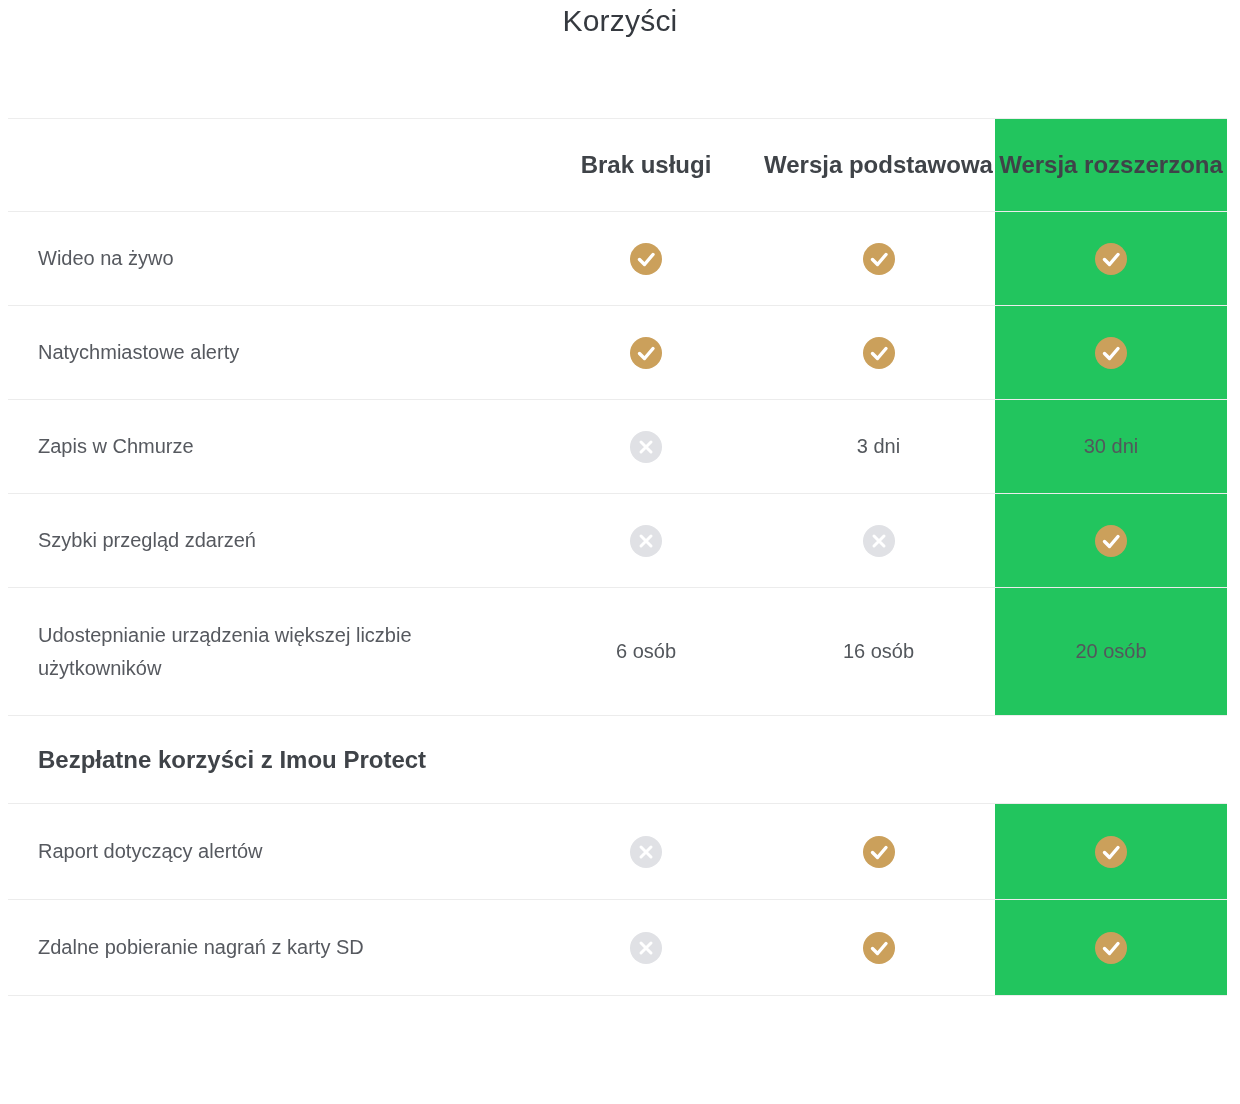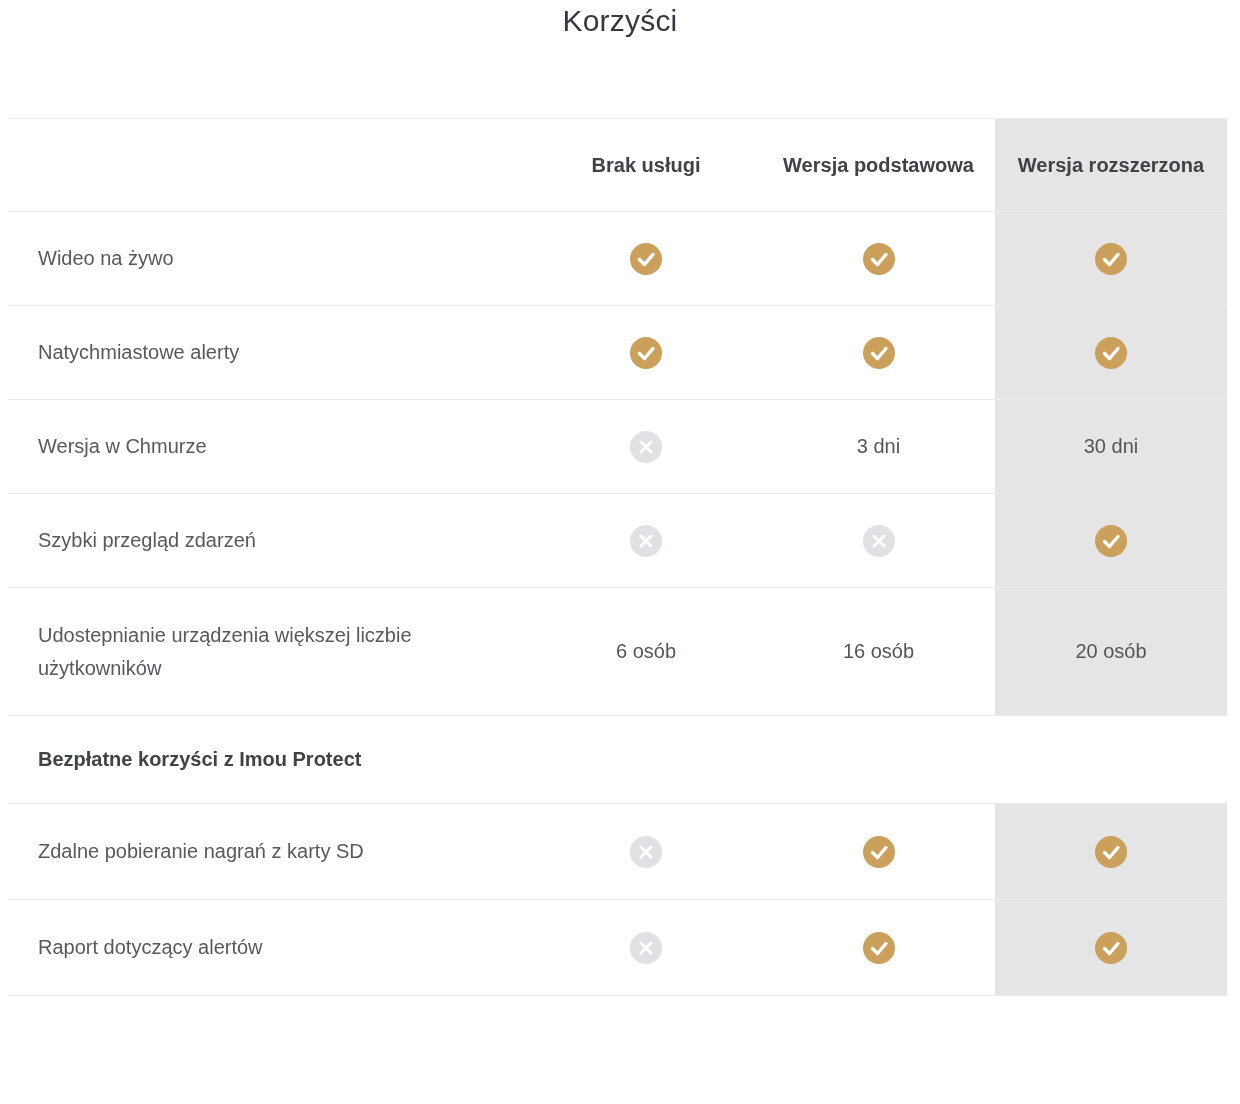--- a/index.html
+++ b/index.html
@@ -54,27 +54,27 @@
     text-align: left;
     padding-left: 30px;
     padding-right: 40px;
     color: #56595f;
     line-height: 33px;
     align-items: center;
   }
   .row.header .cell {
     font-weight: 700;
     color: #3f4348;
-    font-size: 20px;
-  }
-  .cell.highlight { background: #e5e5e5; }
+    font-size: 24px;
+  }
+  .cell.highlight { background: #22c55e; }
   .row.section .cell.label {
     font-weight: 700;
     color: #3f4348;
-    font-size: 20px;
+    font-size: 24px;
   }
   .icon {
     width: 32px;
     height: 32px;
     border-radius: 50%;
     display: inline-flex;
     align-items: center;
     justify-content: center;
   }
   .icon svg { display: block; }
@@ -148,21 +148,21 @@
       <div class="cell highlight">
         <span class="icon" style="background: rgb(203, 160, 91);">
           <svg width="32" height="32" viewBox="0 0 32 32">
             <path d="M9.5 16.5l5 5 8.5-10" fill="none" stroke="#ffffff" stroke-width="3.4" stroke-linecap="round" stroke-linejoin="round"></path>
           </svg>
         </span>
       </div>
     </div>
     <div class="row standard">
       <div class="cell label">
-        <span>Wersja w Chmurze</span>
+        <span>Zapis w Chmurze</span>
       </div>
       <div class="cell">
         <span class="icon" style="background: rgb(224, 225, 229);">
           <svg width="32" height="32" viewBox="0 0 32 32">
             <path d="M11 11l10 10M21 11l-10 10" fill="none" stroke="#ffffff" stroke-width="3" stroke-linecap="round"></path>
           </svg>
         </span>
       </div>
       <div class="cell">
         <span>3 dni</span>
@@ -211,47 +211,47 @@
         <span>20 osób</span>
       </div>
     </div>
     <div class="row section">
       <div class="cell label">
         <span>Bezpłatne korzyści z Imou Protect</span>
       </div>
     </div>
     <div class="row last-group">
       <div class="cell label">
+        <span>Raport dotyczący alertów</span>
+      </div>
+      <div class="cell">
+        <span class="icon" style="background: rgb(224, 225, 229);">
+          <svg width="32" height="32" viewBox="0 0 32 32">
+            <path d="M11 11l10 10M21 11l-10 10" fill="none" stroke="#ffffff" stroke-width="3" stroke-linecap="round"></path>
+          </svg>
+        </span>
+      </div>
+      <div class="cell">
+        <span class="icon" style="background: rgb(203, 160, 91);">
+          <svg width="32" height="32" viewBox="0 0 32 32">
+            <path d="M9.5 16.5l5 5 8.5-10" fill="none" stroke="#ffffff" stroke-width="3.4" stroke-linecap="round" stroke-linejoin="round"></path>
+          </svg>
+        </span>
+      </div>
+      <div class="cell highlight">
+        <span class="icon" style="background: rgb(203, 160, 91);">
+          <svg width="32" height="32" viewBox="0 0 32 32">
+            <path d="M9.5 16.5l5 5 8.5-10" fill="none" stroke="#ffffff" stroke-width="3.4" stroke-linecap="round" stroke-linejoin="round"></path>
+          </svg>
+        </span>
+      </div>
+    </div>
+    <div class="row last-group">
+      <div class="cell label">
         <span>Zdalne pobieranie nagrań z karty SD</span>
-      </div>
-      <div class="cell">
-        <span class="icon" style="background: rgb(224, 225, 229);">
-          <svg width="32" height="32" viewBox="0 0 32 32">
-            <path d="M11 11l10 10M21 11l-10 10" fill="none" stroke="#ffffff" stroke-width="3" stroke-linecap="round"></path>
-          </svg>
-        </span>
-      </div>
-      <div class="cell">
-        <span class="icon" style="background: rgb(203, 160, 91);">
-          <svg width="32" height="32" viewBox="0 0 32 32">
-            <path d="M9.5 16.5l5 5 8.5-10" fill="none" stroke="#ffffff" stroke-width="3.4" stroke-linecap="round" stroke-linejoin="round"></path>
-          </svg>
-        </span>
-      </div>
-      <div class="cell highlight">
-        <span class="icon" style="background: rgb(203, 160, 91);">
-          <svg width="32" height="32" viewBox="0 0 32 32">
-            <path d="M9.5 16.5l5 5 8.5-10" fill="none" stroke="#ffffff" stroke-width="3.4" stroke-linecap="round" stroke-linejoin="round"></path>
-          </svg>
-        </span>
-      </div>
-    </div>
-    <div class="row last-group">
-      <div class="cell label">
-        <span>Raport dotyczący alertów</span>
       </div>
       <div class="cell">
         <span class="icon" style="background: rgb(224, 225, 229);">
           <svg width="32" height="32" viewBox="0 0 32 32">
             <path d="M11 11l10 10M21 11l-10 10" fill="none" stroke="#ffffff" stroke-width="3" stroke-linecap="round"></path>
           </svg>
         </span>
       </div>
       <div class="cell">
         <span class="icon" style="background: rgb(203, 160, 91);">

